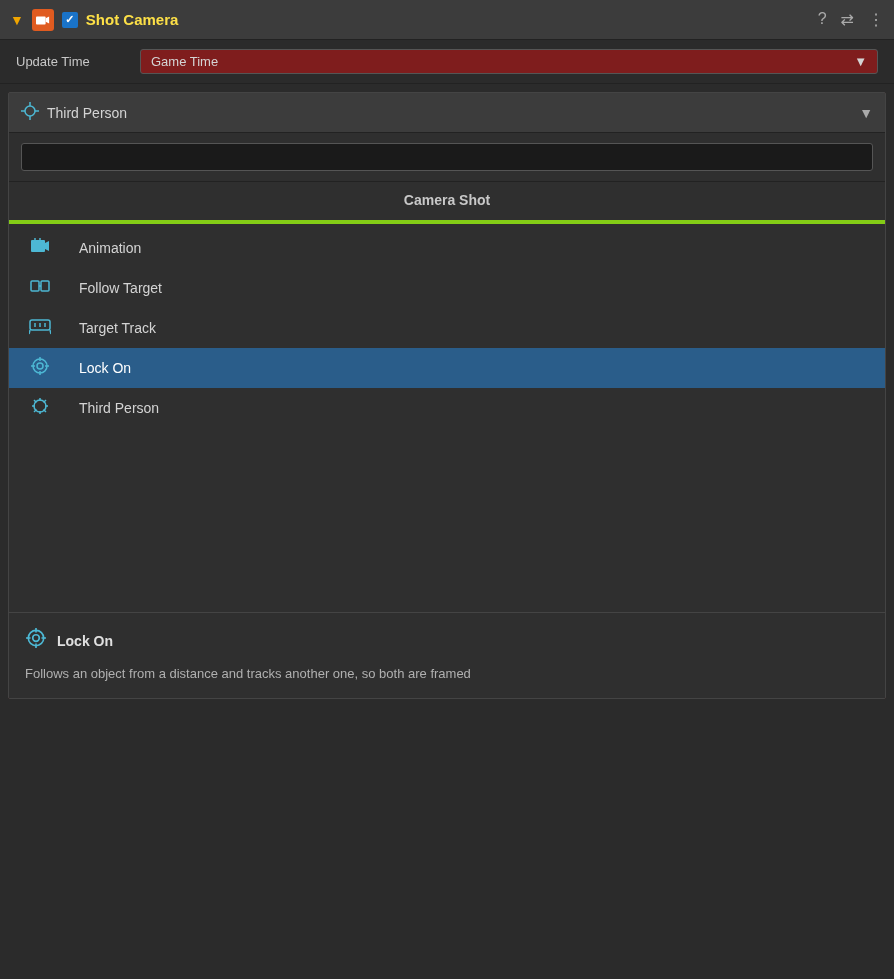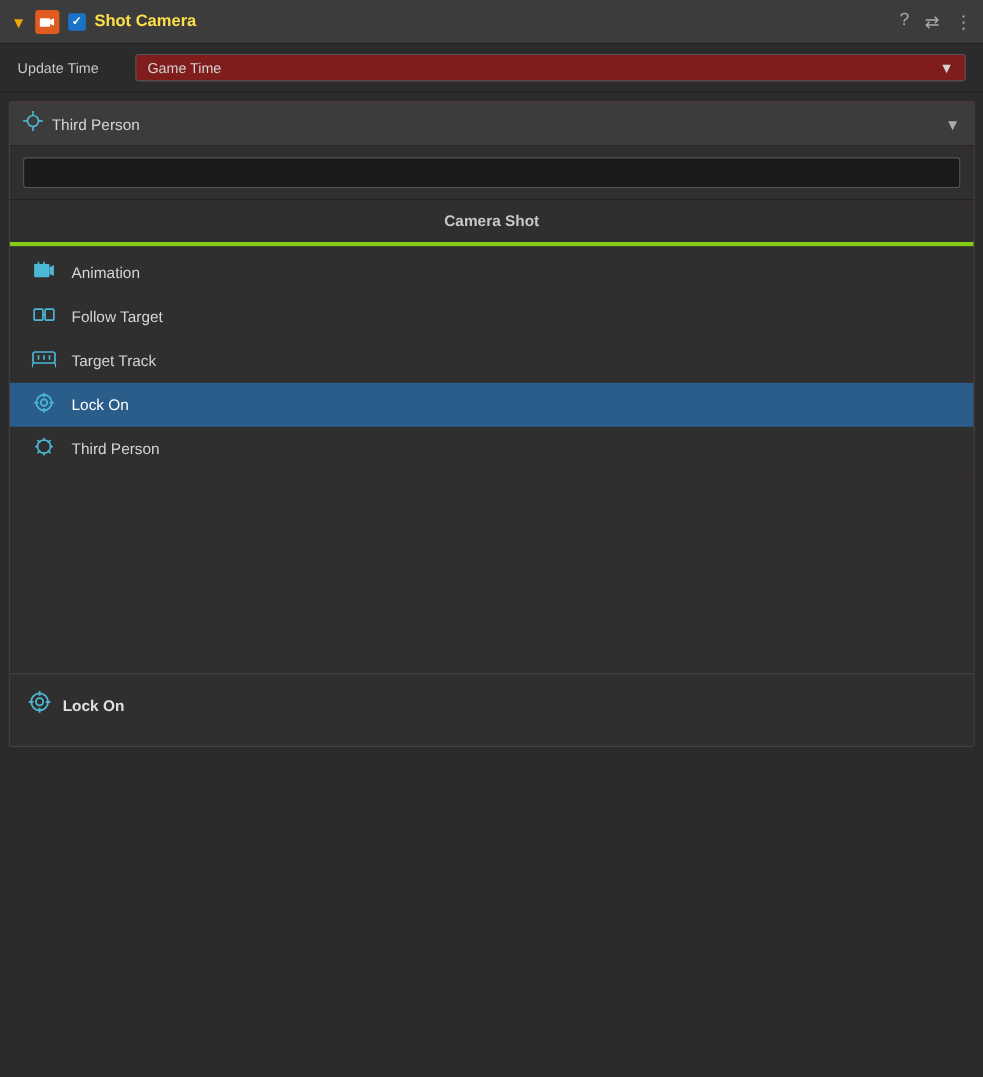--- a/index.html
+++ b/index.html
@@ -64,21 +64,21 @@
     }
 
     
     .update-time-row {
       display: flex;
       align-items: center;
       height: 44px;
       padding: 0 16px;
       background: #2b2b2b;
       border-bottom: 1px solid #222;
-      gap: 7px;
+      gap: 24px;
     }
     .update-time-label {
       font-size: 13px;
       color: #c8c8c8;
       min-width: 100px;
     }
     .update-time-select {
       flex: 1;
       display: flex;
       align-items: center;
@@ -146,21 +146,21 @@
     .menu-list {
       background: #2f2f2f;
       padding: 4px 0;
     }
     .menu-item {
       display: flex;
       align-items: center;
       height: 40px;
       padding: 0 20px;
       cursor: pointer;
-      gap: 14px;
+      gap: 28px;
     }
     .menu-item.selected {
       background: #2a5d8a;
     }
     .menu-item-icon {
       color: #4db8d4;
       font-size: 18px;
       width: 22px;
       text-align: center;
       flex-shrink: 0;
@@ -328,15 +328,16 @@
           <circle cx="10" cy="10" r="7"></circle>
           <circle cx="10" cy="10" r="3"></circle>
           <line x1="10" y1="1" x2="10" y2="5"></line>
           <line x1="10" y1="15" x2="10" y2="19"></line>
           <line x1="1" y1="10" x2="5" y2="10"></line>
           <line x1="15" y1="10" x2="19" y2="10"></line>
         </svg>
       </span>
       <span class="desc-title">Lock On</span>
     </div>
+    <p class="desc-text">Follows an object from a distance and tracks another one, so both are framed</p>
   </div>
 
 </div>
 
 </body></html>

